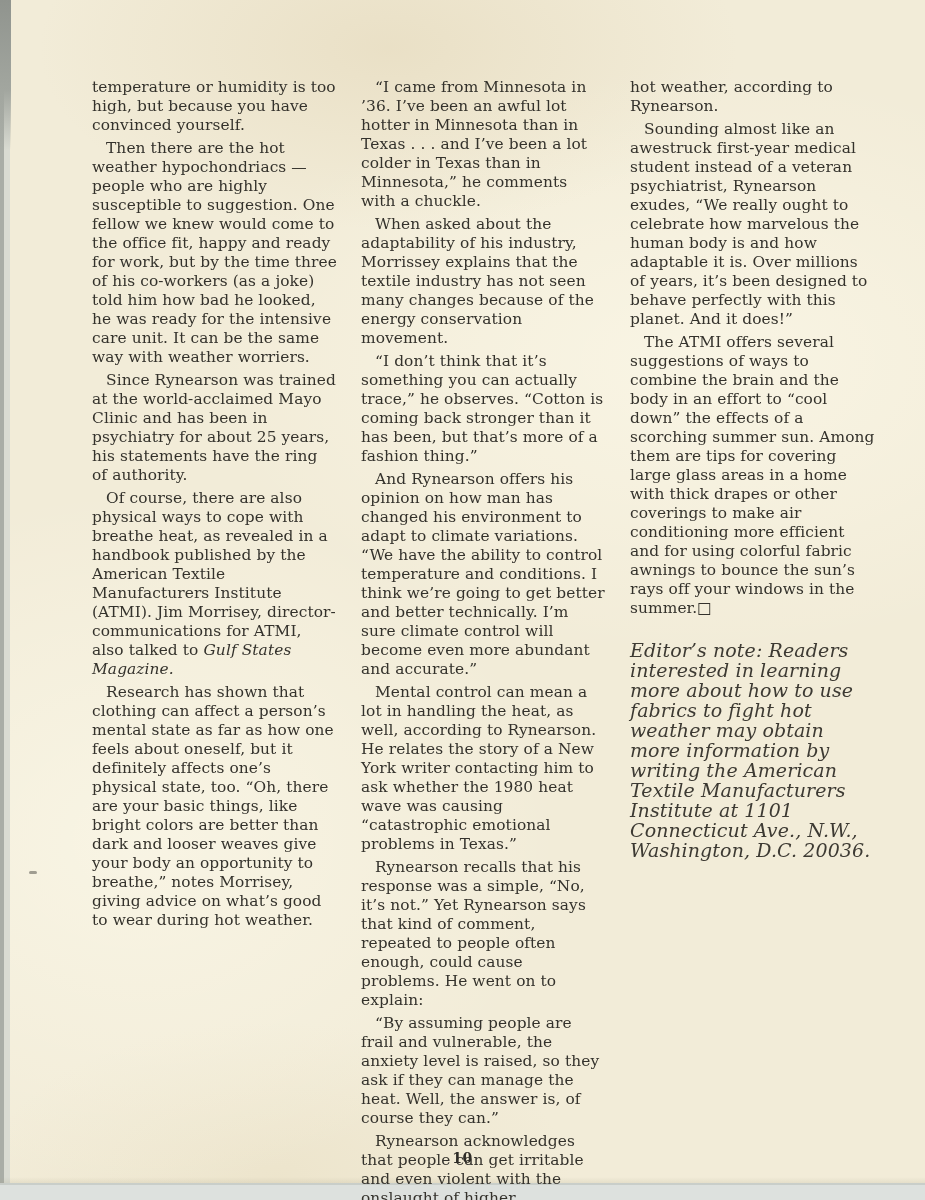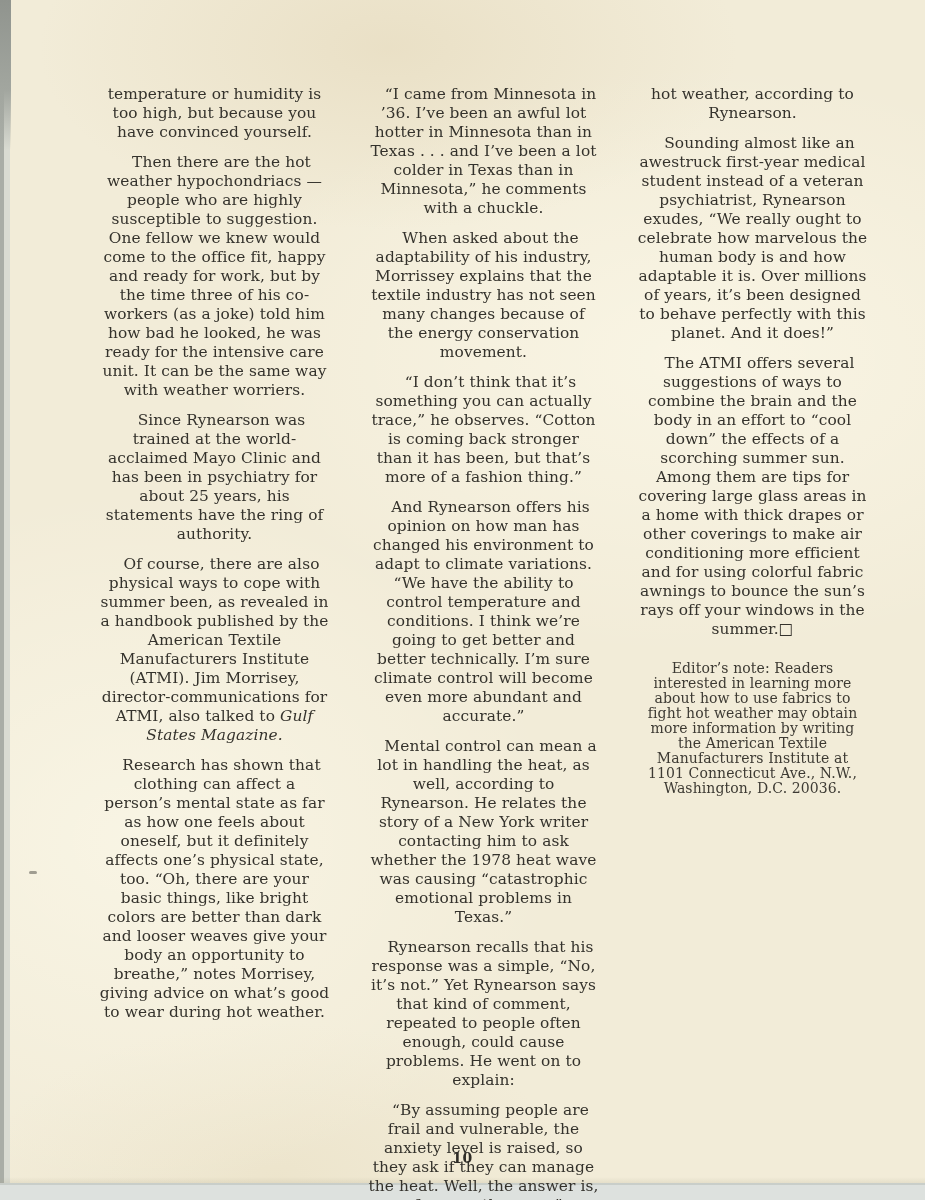--- a/index.html
+++ b/index.html
@@ -57,28 +57,29 @@
     gap: 16px;
   }
   .col {
     width: 253px;
     flex: 0 0 253px;
     font-size: 15.4px;
     line-height: 19px;
     letter-spacing: 0.1px;
   }
   .col p {
-    margin: 11px;
-    text-align: center;
+    margin: 4px;
+    text-align: left;
   }
   .col p.indent { text-indent: 14px; }
   .col p.note {
     margin-top: 22px;
-    font-size: 14px;
-    line-height: 15px;
+    font-style: italic;
+    font-size: 19px;
+    line-height: 20px;
     color: #3d3a33;
   }
   .page-number {
     position: absolute;
     top: 1150px;
     left: 50%;
     transform: translateX(-50%);
     font-size: 14px;
     font-weight: bold;
     letter-spacing: 0.5px;
@@ -94,29 +95,29 @@
   <div class="edge-corner"></div>
   <div class="edge-bottom-shade"></div>
   <div class="edge-bottom"></div>
   <div class="speck"></div>
 
   <div class="columns">
     <div class="col">
         <p class="">temperature or humidity is too high, but because you have convinced yourself.</p>
         <p class="indent">Then there are the hot weather hypochondriacs — people who are highly susceptible to suggestion. One fellow we knew would come to the office fit, happy and ready for work, but by the time three of his co-workers (as a joke) told him how bad he looked, he was ready for the intensive care unit. It can be the same way with weather worriers.</p>
         <p class="indent">Since Rynearson was trained at the world-acclaimed Mayo Clinic and has been in psychiatry for about 25 years, his statements have the ring of authority.</p>
-        <p class="indent"><span>Of course, there are also physical ways to cope with summer been, as revealed in a handbook published by the American Textile Manufacturers Institute (ATMI). Jim Morrisey, director-communications for ATMI, also talked to </span><span style="font-style: italic;">Gulf States Magazine.</span></p>
+        <p class="indent"><span>Of course, there are also physical ways to cope with breathe heat, as revealed in a handbook published by the American Textile Manufacturers Institute (ATMI). Jim Morrisey, director-communications for ATMI, also talked to </span><span style="font-style: italic;">Gulf States Magazine.</span></p>
         <p class="indent">Research has shown that clothing can affect a person’s mental state as far as how one feels about oneself, but it definitely affects one’s physical state, too. “Oh, there are your basic things, like bright colors are better than dark and looser weaves give your body an opportunity to breathe,” notes Morrisey, giving advice on what’s good to wear during hot weather.</p>
       </div>
     <div class="col">
         <p class="indent">“I came from Minnesota in ’36. I’ve been an awful lot hotter in Minnesota than in Texas . . . and I’ve been a lot colder in Texas than in Minnesota,” he comments with a chuckle.</p>
         <p class="indent">When asked about the adaptability of his industry, Morrissey explains that the textile industry has not seen many changes because of the energy conservation movement.</p>
         <p class="indent"><span>“I don’t think that it’s something you can actually trace,” he observes. “Cotton </span><span style="font-weight: normal;">is</span><span> coming back stronger than it has been, but that’s more of a fashion thing.”</span></p>
         <p class="indent">And Rynearson offers his opinion on how man has changed his environment to adapt to climate variations. “We have the ability to control temperature and conditions. I think we’re going to get better and better technically. I’m sure climate control will become even more abundant and accurate.”</p>
-        <p class="indent">Mental control can mean a lot in handling the heat, as well, according to Rynearson. He relates the story of a New York writer contacting him to ask whether the 1978 heat wave was causing “catastrophic emotional problems in Texas.”</p>
+        <p class="indent">Mental control can mean a lot in handling the heat, as well, according to Rynearson. He relates the story of a New York writer contacting him to ask whether the 1980 heat wave was causing “catastrophic emotional problems in Texas.”</p>
         <p class="indent">Rynearson recalls that his response was a simple, “No, it’s not.” Yet Rynearson says that kind of comment, repeated to people often enough, could cause problems. He went on to explain:</p>
         <p class="indent">“By assuming people are frail and vulnerable, the anxiety level is raised, so they ask if they can manage the heat. Well, the answer is, of course they can.”</p>
         <p class="indent">Rynearson acknowledges that people can get irritable and even violent with the onslaught of higher temperatures. “There’s good evidence that violent crime rises when it’s very hot, but I think everybody knows that,” he adds.</p>
       </div>
     <div class="col">
         <p class="">hot weather, according to Rynearson.</p>
         <p class="indent">Sounding almost like an awestruck first-year medical student instead of a veteran psychiatrist, Rynearson exudes, “We really ought to celebrate how marvelous the human body is and how adaptable it is. Over millions of years, it’s been designed to behave perfectly with this planet. And it does!”</p>
         <p class="indent">The ATMI offers several suggestions of ways to combine the brain and the body in an effort to “cool down” the effects of a scorching summer sun. Among them are tips for covering large glass areas in a home with thick drapes or other coverings to make air conditioning more efficient and for using colorful fabric awnings to bounce the sun’s rays off your windows in the summer.□</p>
         <p class=" note">Editor’s note: Readers interested in learning more about how to use fabrics to fight hot weather may obtain more information by writing the American Textile Manufacturers Institute at 1101 Connecticut Ave., N.W., Washington, D.C. 20036.</p>
       </div>

